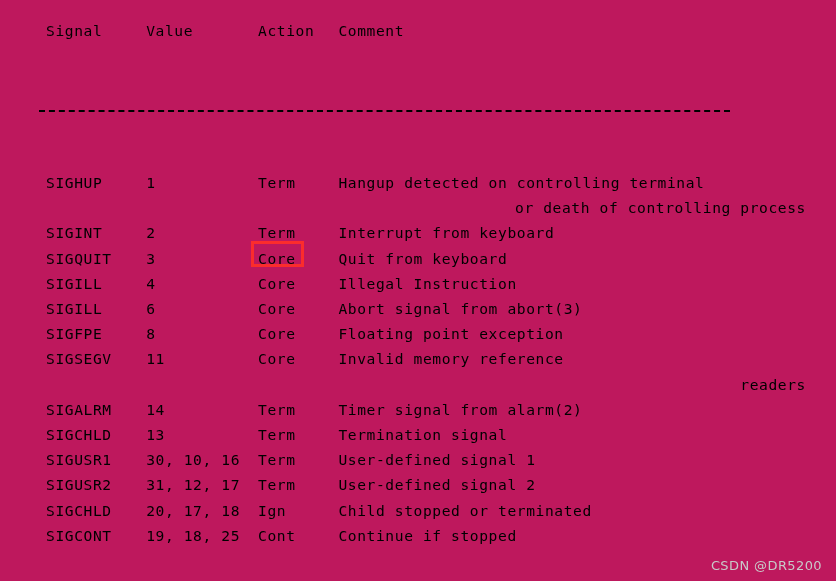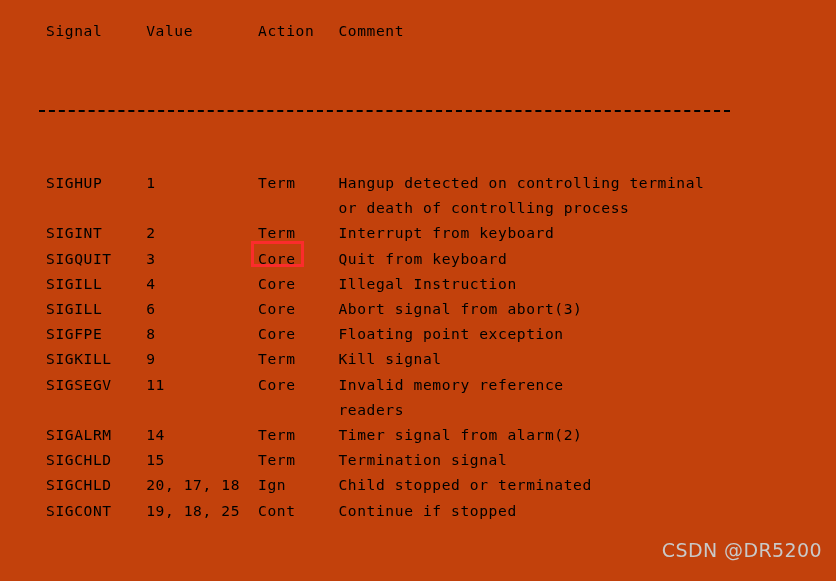--- a/index.html
+++ b/index.html
@@ -15,21 +15,21 @@
     font-family: "DejaVu Sans Mono", "Liberation Mono", monospace;
     color: #000000;
   }
 
   .sheet {
     position: absolute;
     left: 0;
     top: 0;
     width: 836px;
     height: 581px;
-    background: #c2410c;
+    background: #be185d;
   }
 
   
   .signal-table {
     position: absolute;
     left: 46px;
     top: 18px;
     width: 760px;
     border-collapse: collapse;
     font-size: 14.6px;
@@ -71,20 +71,21 @@
     left: -7px;
     top: 8px;
     width: 691px;
     height: 0;
     border-top: 2px dashed #000000;
   }
 
   
   .cont-row td {
     height: 25.2px;
+    text-align: right;
   }
 
   
   .action-cell {
     position: relative;
   }
   .highlight-box {
     position: relative;
     display: inline-block;
   }
@@ -97,23 +98,23 @@
     height: 26px;
     border: 3px solid #fb2c2c;
     box-sizing: border-box;
     pointer-events: none;
   }
 
   
   .watermark {
     position: absolute;
     right: 14px;
-    bottom: 20px;
+    bottom: 8px;
     font-family: "DejaVu Sans", "Liberation Sans", sans-serif;
-    font-size: 19px;
+    font-size: 13px;
     color: #c9c9c9;
     letter-spacing: 0.4px;
     white-space: pre;
   }
 </style>
 </head>
 <body>
 
 <div class="sheet">
 
@@ -168,48 +169,54 @@
           <td class="col-action action-cell">Core</td>
           <td class="col-comment">Abort signal from abort(3)</td>
         </tr>
         <tr class="data-row">
           <td class="col-signal">SIGFPE</td>
           <td class="col-value">8</td>
           <td class="col-action action-cell">Core</td>
           <td class="col-comment">Floating point exception</td>
         </tr>
         <tr class="data-row">
-          <td class="col-signal">SIGKILL</td>
-          <td class="col-value">9</td>
-          <td class="col-action action-cell">Term</td>
-          <td class="col-comment">Kill signal</td>
-        </tr>
-        <tr class="data-row">
           <td class="col-signal">SIGSEGV</td>
           <td class="col-value">11</td>
           <td class="col-action action-cell">Core</td>
           <td class="col-comment">Invalid memory reference</td>
         </tr>
         <tr class="cont-row">
           <td class="col-signal"></td>
           <td class="col-value"></td>
           <td class="col-action"></td>
           <td class="col-comment">readers</td>
         </tr>
         <tr class="data-row">
           <td class="col-signal">SIGALRM</td>
           <td class="col-value">14</td>
           <td class="col-action action-cell">Term</td>
           <td class="col-comment">Timer signal from alarm(2)</td>
         </tr>
         <tr class="data-row">
           <td class="col-signal">SIGCHLD</td>
-          <td class="col-value">15</td>
+          <td class="col-value">13</td>
           <td class="col-action action-cell">Term</td>
           <td class="col-comment">Termination signal</td>
+        </tr>
+        <tr class="data-row">
+          <td class="col-signal">SIGUSR1</td>
+          <td class="col-value">30, 10, 16</td>
+          <td class="col-action action-cell">Term</td>
+          <td class="col-comment">User-defined signal 1</td>
+        </tr>
+        <tr class="data-row">
+          <td class="col-signal">SIGUSR2</td>
+          <td class="col-value">31, 12, 17</td>
+          <td class="col-action action-cell">Term</td>
+          <td class="col-comment">User-defined signal 2</td>
         </tr>
         <tr class="data-row">
           <td class="col-signal">SIGCHLD</td>
           <td class="col-value">20, 17, 18</td>
           <td class="col-action action-cell">Ign</td>
           <td class="col-comment">Child stopped or terminated</td>
         </tr>
         <tr class="data-row">
           <td class="col-signal">SIGCONT</td>
           <td class="col-value">19, 18, 25</td>

